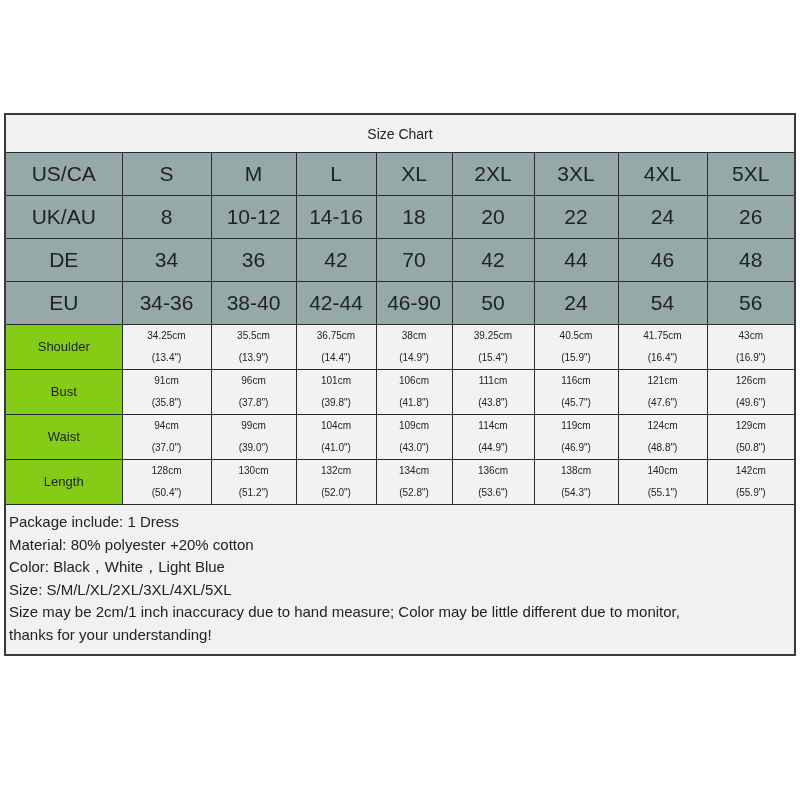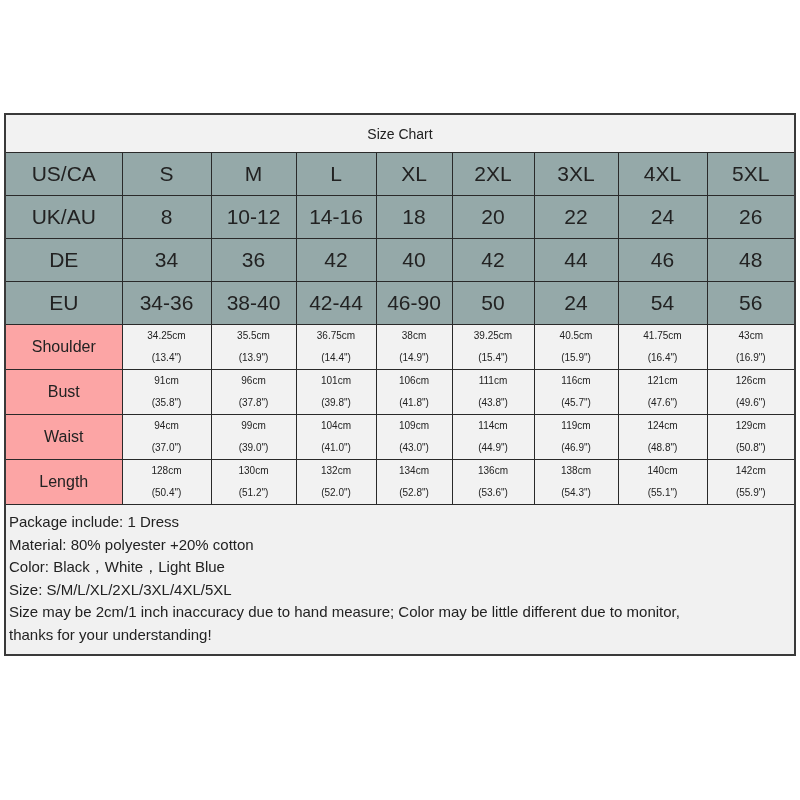--- a/index.html
+++ b/index.html
@@ -6,21 +6,21 @@
   body { width:800px; height:800px; position:relative; overflow:hidden;
          font-family:"Liberation Sans", "DejaVu Sans", sans-serif; color:#222; }
   .wrap { position:absolute; left:4px; top:113px; width:792px;
           border:2px solid #3a3a3a; box-sizing:border-box; background:#f1f1f1; }
   table { border-collapse:collapse; width:100%; table-layout:fixed; }
   td { border:1.5px solid #2a2a2a; text-align:center; vertical-align:middle;
        font-size:15px; padding:0; }
   .title td { height:37px; background:#f2f2f2; border-top:none; border-left:none; border-right:none; font-size:14px; }
   .hdr td { height:42px; background:#95a9a9; font-size:21px; }
   .meas td { height:44px; background:#f2f2f2; font-size:10px; line-height:22px; }
-  .meas td.lbl { background:#fca5a5; font-size:16px;margin-left:32px; }
+  .meas td.lbl { background:#84cc16; font-size:13px;margin-left:32px; }
   tr td:first-child { border-left:none; }
   tr td:last-child { border-right:none; }
   .notes { padding:6px 14px 8px 3px; font-size:15px; line-height:22.5px; color:#222; }
   .notes div { white-space:nowrap; }
 </style>
 </head>
 <body>
 
 <div class="wrap">
   <table>
@@ -61,21 +61,21 @@
           <td>20</td>
           <td>22</td>
           <td>24</td>
           <td>26</td>
         </tr>
         <tr class="hdr">
           <td>DE</td>
           <td>34</td>
           <td>36</td>
           <td>42</td>
-          <td>40</td>
+          <td>70</td>
           <td>42</td>
           <td>44</td>
           <td>46</td>
           <td>48</td>
         </tr>
         <tr class="hdr">
           <td>EU</td>
           <td>34-36</td>
           <td>38-40</td>
           <td>42-44</td>

